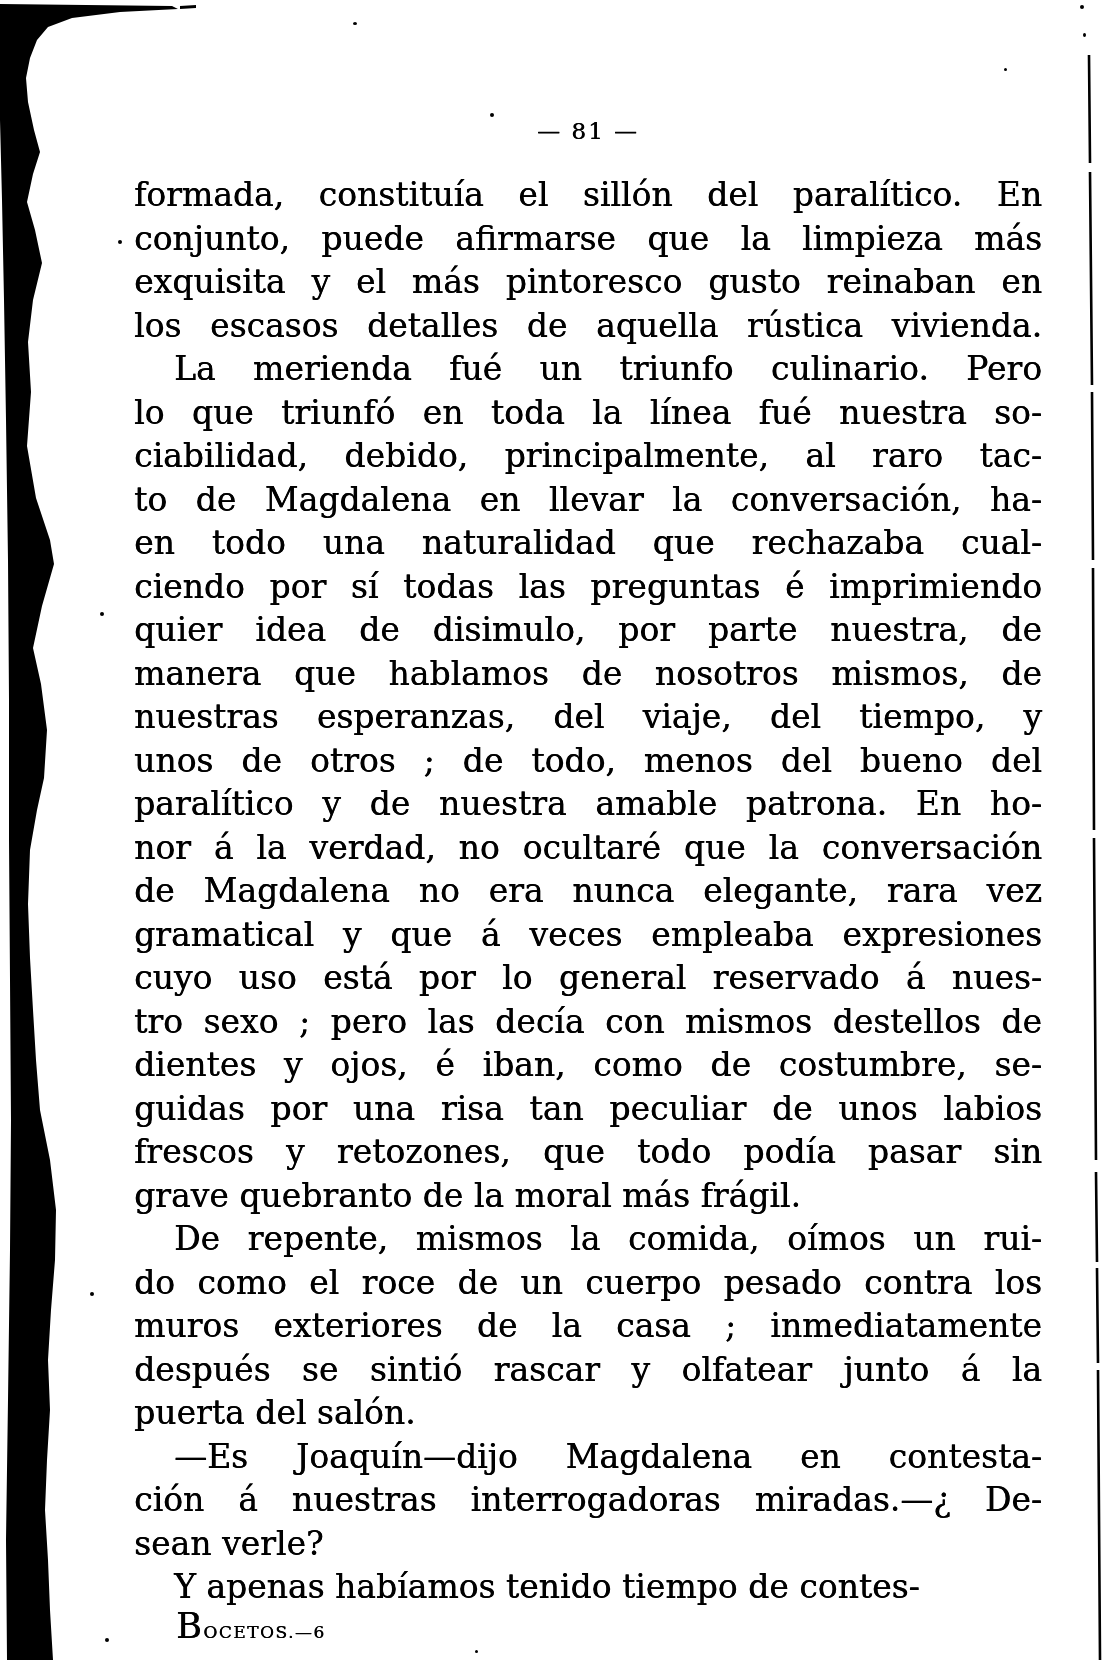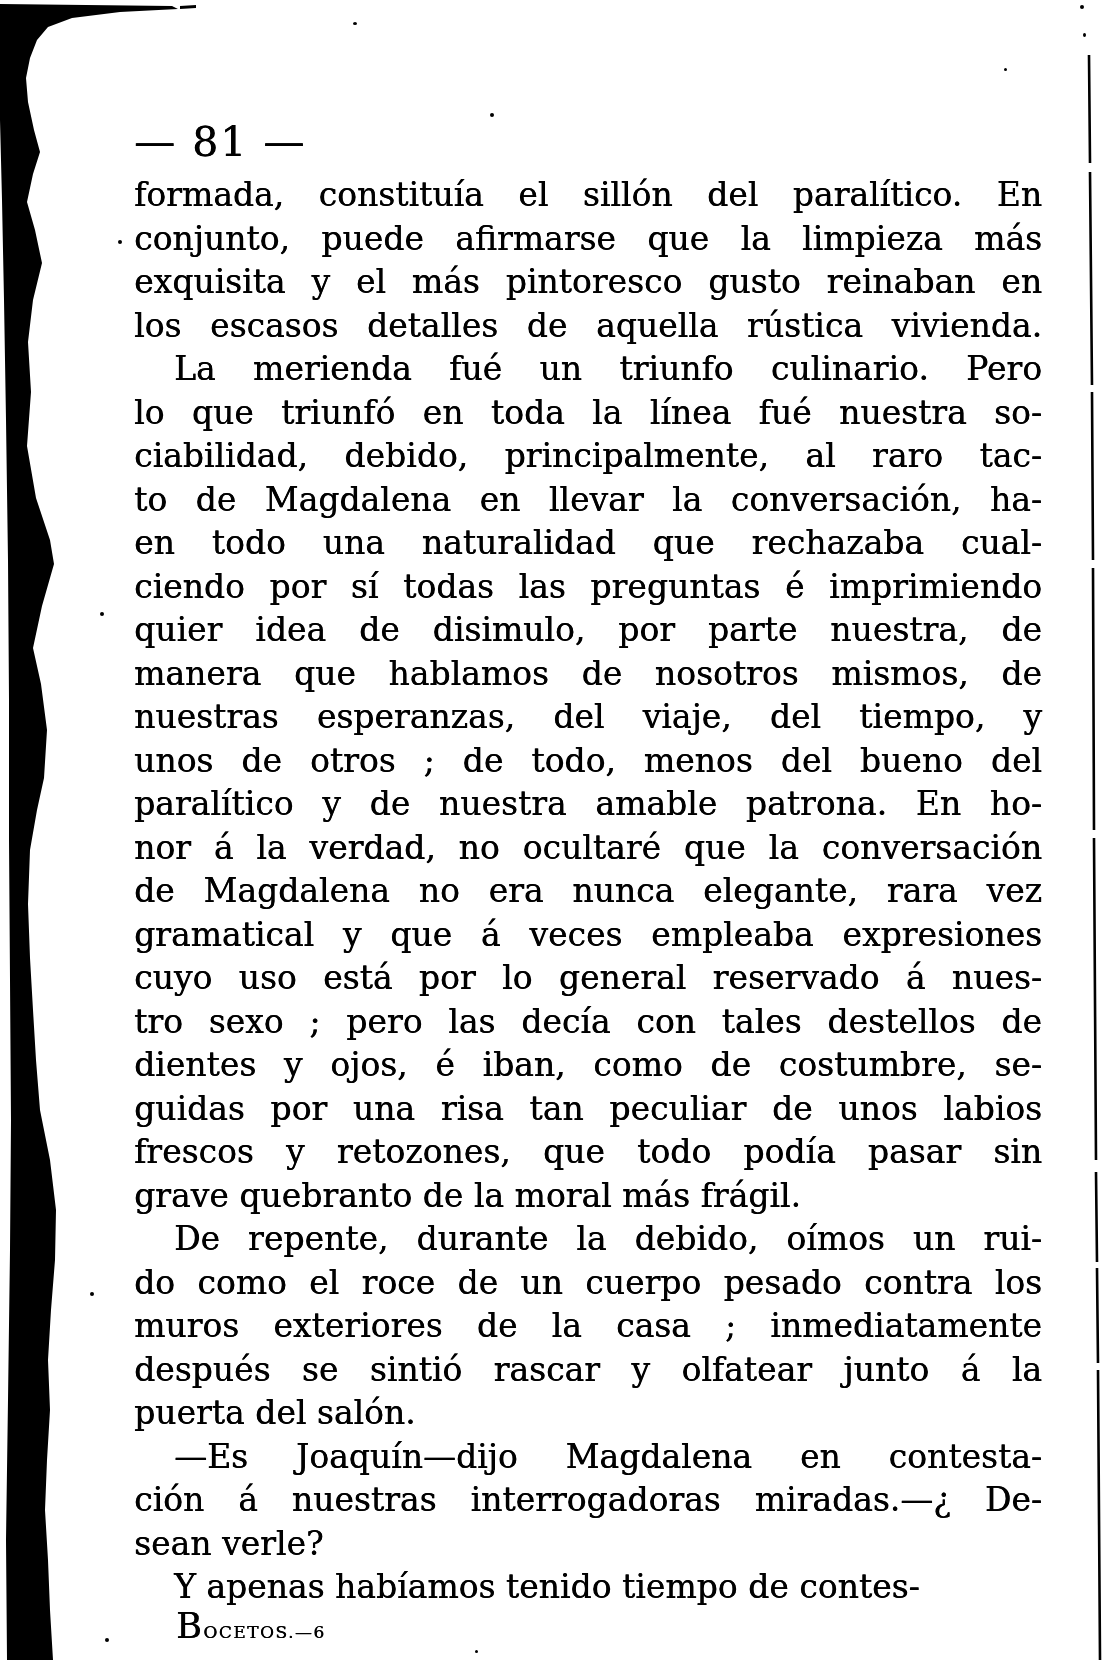--- a/index.html
+++ b/index.html
@@ -4,21 +4,21 @@
 <style>
   html,body { margin:0; padding:0; background:#ffffff; }
   .page {
     position:relative; width:1106px; height:1660px;
     background:#ffffff; color:#000000; overflow:hidden;
     font-family:"DejaVu Serif","Liberation Serif",serif;
   }
   .artifacts { position:absolute; left:0; top:0; width:1106px; height:1660px; pointer-events:none; }
   .pagenum {
     position:absolute; left:134px; top:118px; width:908px;
-    font-size:41px; letter-spacing:2px;
+    text-align:center; font-size:23px; letter-spacing:2px;
     text-shadow:0.4px 0 0 currentColor;
   }
   .bodytext { position:absolute; left:134px; top:173px; width:908px; }
   .ln {
     height:43.5px; line-height:43.5px; font-size:33px;
     text-align:justify; text-align-last:justify;
     text-shadow:0.4px 0 0 currentColor;
   }
   .pend { text-align-last:left; }
   .pind { text-indent:40px; }
@@ -70,26 +70,26 @@
     <div class="ln">ciendo por sí todas las preguntas é imprimiendo</div>
     <div class="ln">quier idea de disimulo, por parte nuestra, de</div>
     <div class="ln">manera que hablamos de nosotros mismos, de</div>
     <div class="ln">nuestras esperanzas, del viaje, del tiempo, y</div>
     <div class="ln">unos de otros ; de todo, menos del bueno del</div>
     <div class="ln">paralítico y de nuestra amable patrona. En ho-</div>
     <div class="ln">nor á la verdad, no ocultaré que la conversación</div>
     <div class="ln">de Magdalena no era nunca elegante, rara vez</div>
     <div class="ln">gramatical y que á veces empleaba expresiones</div>
     <div class="ln">cuyo uso está por lo general reservado á nues-</div>
-    <div class="ln">tro sexo ; pero las decía con tales destellos de</div>
+    <div class="ln">tro sexo ; pero las decía con mismos destellos de</div>
     <div class="ln">dientes y ojos, é iban, como de costumbre, se-</div>
     <div class="ln">guidas por una risa tan peculiar de unos labios</div>
     <div class="ln">frescos y retozones, que todo podía pasar sin</div>
     <div class="ln pend">grave quebranto de la moral más frágil.</div>
-    <div class="ln pind">De repente, durante la debido, oímos un rui-</div>
+    <div class="ln pind">De repente, mismos la comida, oímos un rui-</div>
     <div class="ln">do como el roce de un cuerpo pesado contra los</div>
     <div class="ln">muros exteriores de la casa ; inmediatamente</div>
     <div class="ln">después se sintió rascar y olfatear junto á la</div>
     <div class="ln pend">puerta del salón.</div>
     <div class="ln pind">—Es Joaquín—dijo Magdalena en contesta-</div>
     <div class="ln">ción á nuestras interrogadoras miradas.—¿ De-</div>
     <div class="ln pend">sean verle?</div>
     <div class="ln pend pind">Y apenas habíamos tenido tiempo de contes-</div>
   </div>
 

